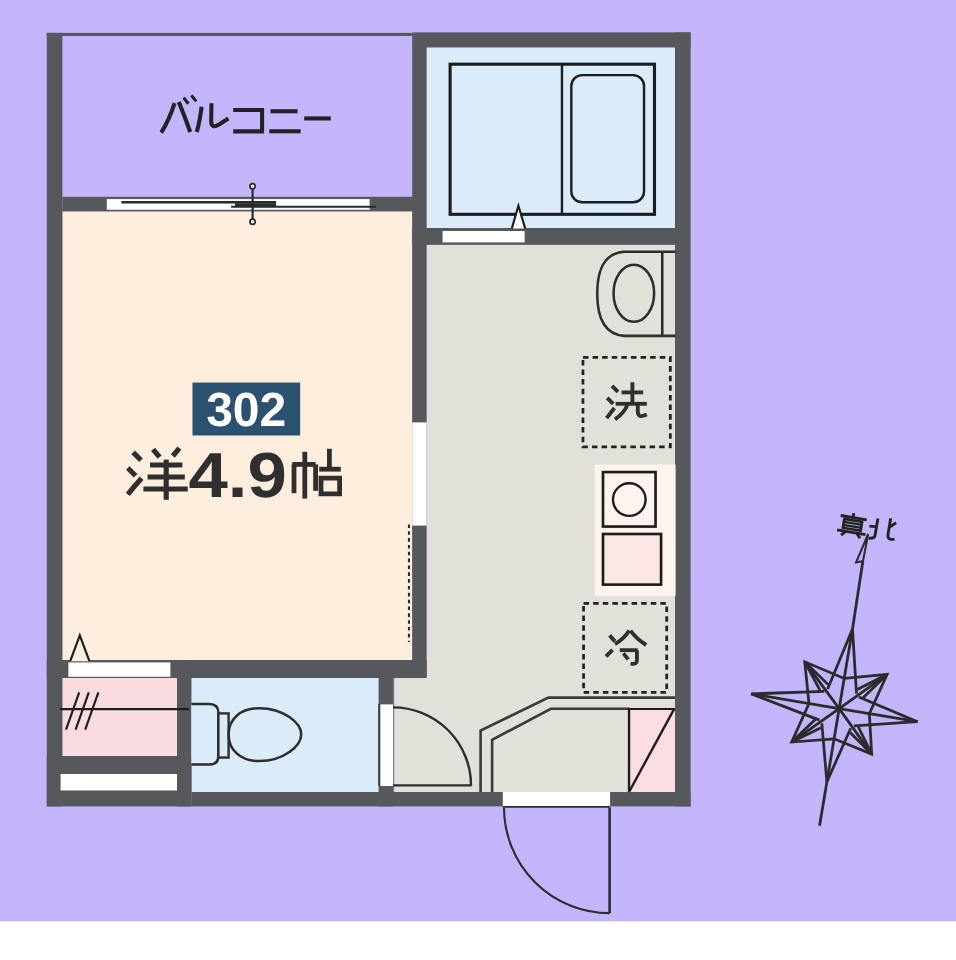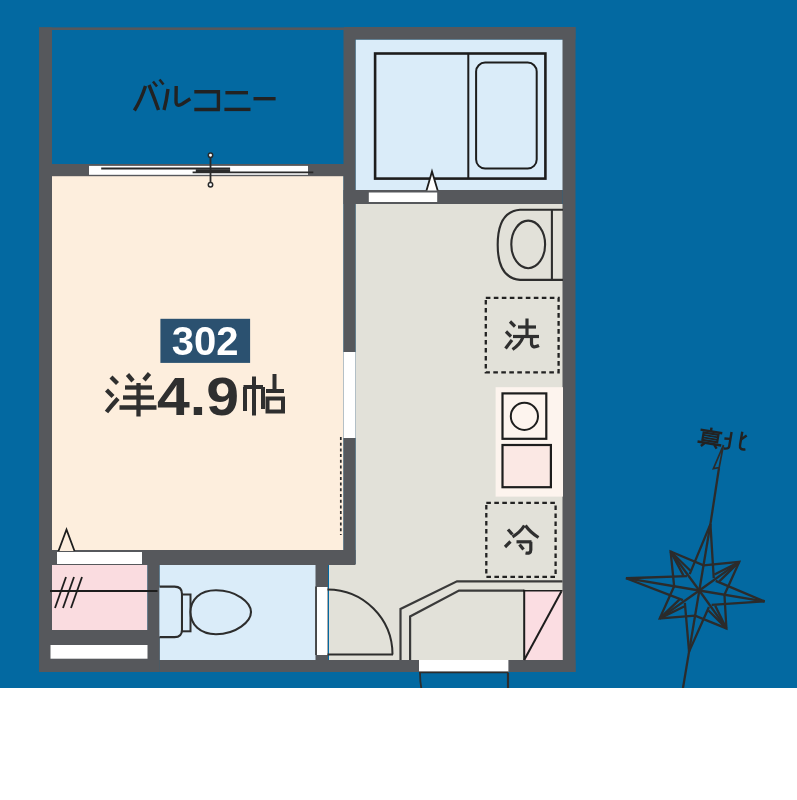--- a/index.html
+++ b/index.html
@@ -1,16 +1,16 @@
 <!DOCTYPE html>
 <html><head>
 <meta charset="utf-8">
 <style>
 html,body{margin:0;padding:0;background:#ffffff;}
-#c{position:relative;width:797px;height:688px;background:#0369a1;overflow:hidden;}
+#c{position:relative;width:797px;height:768px;background:#c4b5fd;overflow:hidden;}
 svg{position:absolute;top:0;left:0;}
 text{font-family:"Liberation Sans",sans-serif;}
 </style>
 </head>
 <body>
 <div id="c">
 <svg width="797" height="800" viewBox="0 0 797 800">
 
 <rect x="52" y="176" width="291.5" height="374" fill="#fdeedd"></rect>
 <rect x="355.5" y="39.5" width="207.5" height="150.5" fill="#daecf9"></rect>

